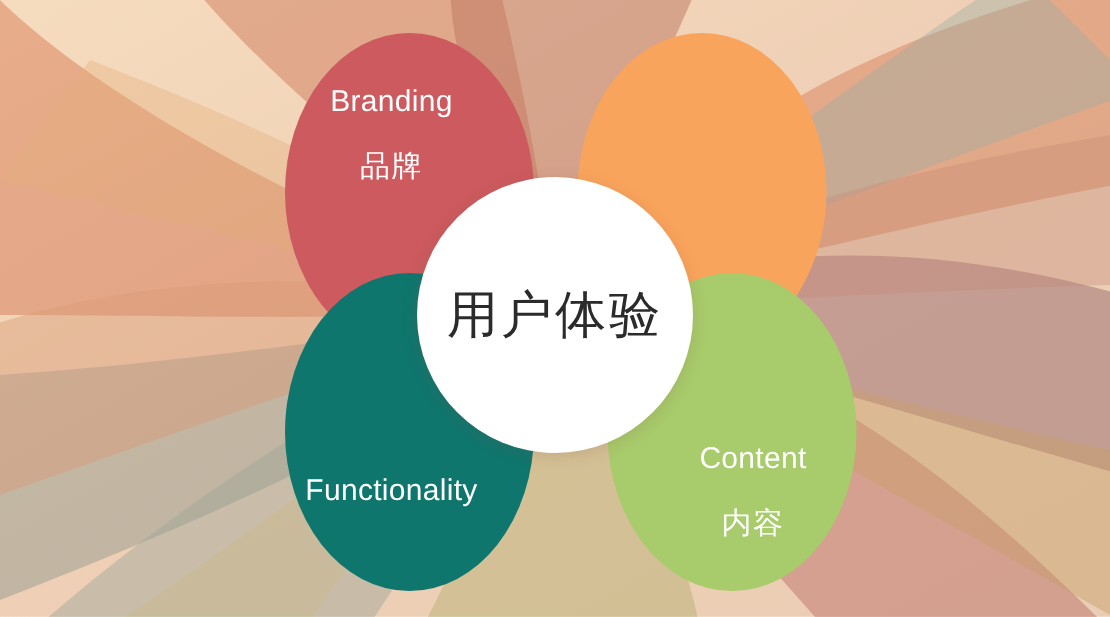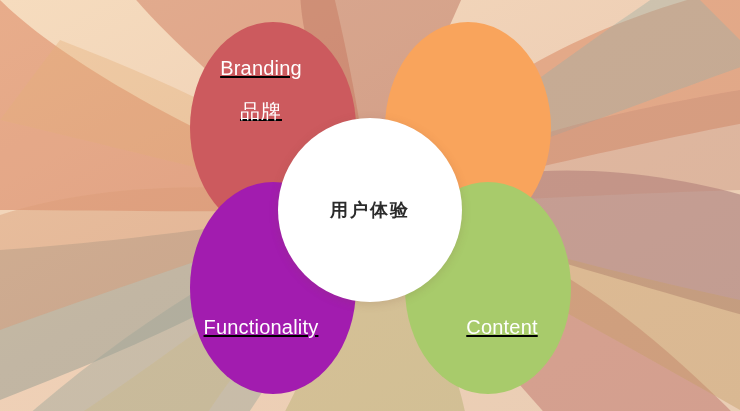--- a/index.html
+++ b/index.html
@@ -13,21 +13,20 @@
   #bg{position:absolute;left:0;top:0;width:740px;height:411px;}
   #petals{position:absolute;left:0;top:0;width:740px;height:411px;}
 
   .node{
     position:absolute;
     display:flex;flex-direction:column;
     align-items:center;justify-content:center;
     border-radius:50%;
     text-align:center;
     line-height:1.18;
-    text-decoration:underline;
   }
   .node .en{
     color:#ffffff;
     font-size:20px;
     font-weight:400;
     letter-spacing:.2px;
     white-space:nowrap;
   }
   .node .zh{
     color:#ffffff;
@@ -53,23 +52,23 @@
   #center-node{
     position:absolute;
     left:278px;top:118px;width:184px;height:184px;
     border-radius:50%;
     background:#ffffff;
     display:flex;align-items:center;justify-content:center;
     box-shadow:0 2px 10px rgba(120,80,60,.18);
   }
   #center-node .zh-center{
     color:#2b2b2b;
-    font-size:18px;
+    font-size:34px;
     letter-spacing:2px;
-    font-weight:700;
+    font-weight:400;
     white-space:nowrap;
   }
 </style>
 </head>
 <body>
 
 <div id="stage">
 
   <svg id="bg" viewBox="0 0 740 411" preserveAspectRatio="none" aria-hidden="true">
     <defs>
@@ -108,29 +107,30 @@
       <div class="en">Branding</div>
       <div class="zh">品牌</div>
     </div>
   </div>
 
   <div class="node" id="node-usability" style="background:#F9A45C">
     <div class="txt">
     </div>
   </div>
 
-  <div class="node" id="node-functionality" style="background:#a21caf">
+  <div class="node" id="node-functionality" style="background:#0f766e">
     <div class="txt">
       <div class="en">Functionality</div>
     </div>
   </div>
 
   <div class="node" id="node-content" style="background:#A8CB6B">
     <div class="txt">
       <div class="en">Content</div>
+      <div class="zh">内容</div>
     </div>
   </div>
 
   <div id="center-node">
     <div class="zh-center">用户体验</div>
   </div>
 
 </div>
 
 </body></html>

